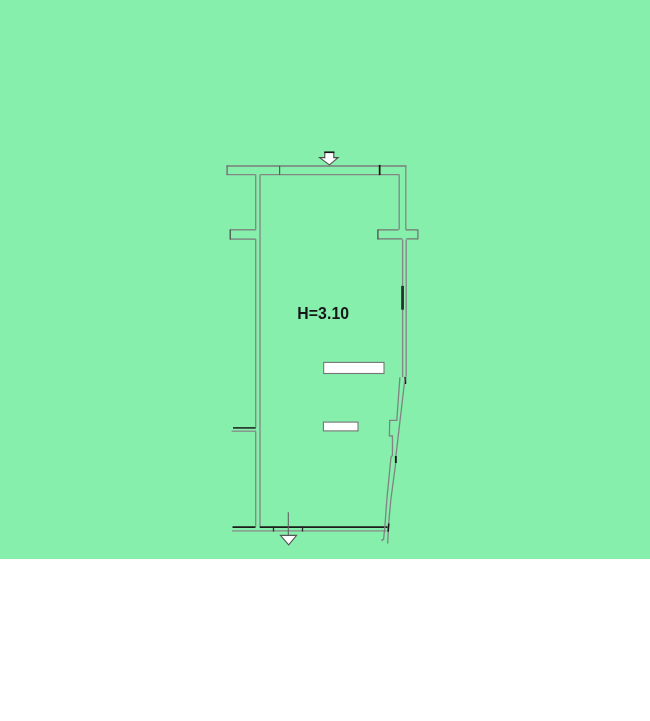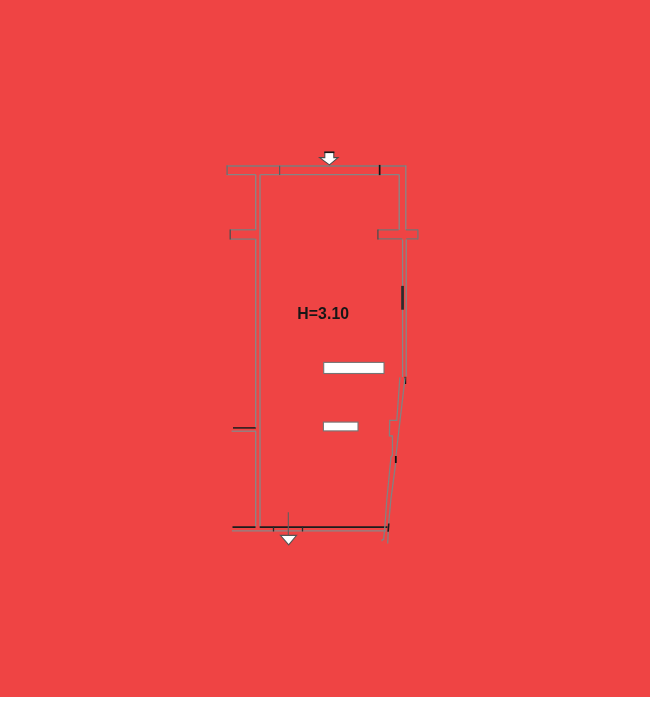--- a/index.html
+++ b/index.html
@@ -1,16 +1,16 @@
 <!DOCTYPE html>
 <html><head>
 <meta charset="utf-8">
 <style>
   html,body{margin:0;padding:0;background:#ffffff;}
-  .page{position:relative;width:650px;height:697px;background:#ef4444;overflow:hidden;}
+  .page{position:relative;width:650px;height:559px;background:#86efac;overflow:hidden;}
   svg{position:absolute;left:0;top:0;}
   text{font-family:"Liberation Sans",sans-serif;}
 </style>
 </head>
 <body>
 <div class="page">
 <svg width="650" height="721" viewBox="0 0 650 721" fill="none">
 
 <g stroke="#858585" stroke-width="1.35">
   <path d="M226.5 166.1 H406.3" stroke-width="1.5" stroke="#7c7c7c"></path>

